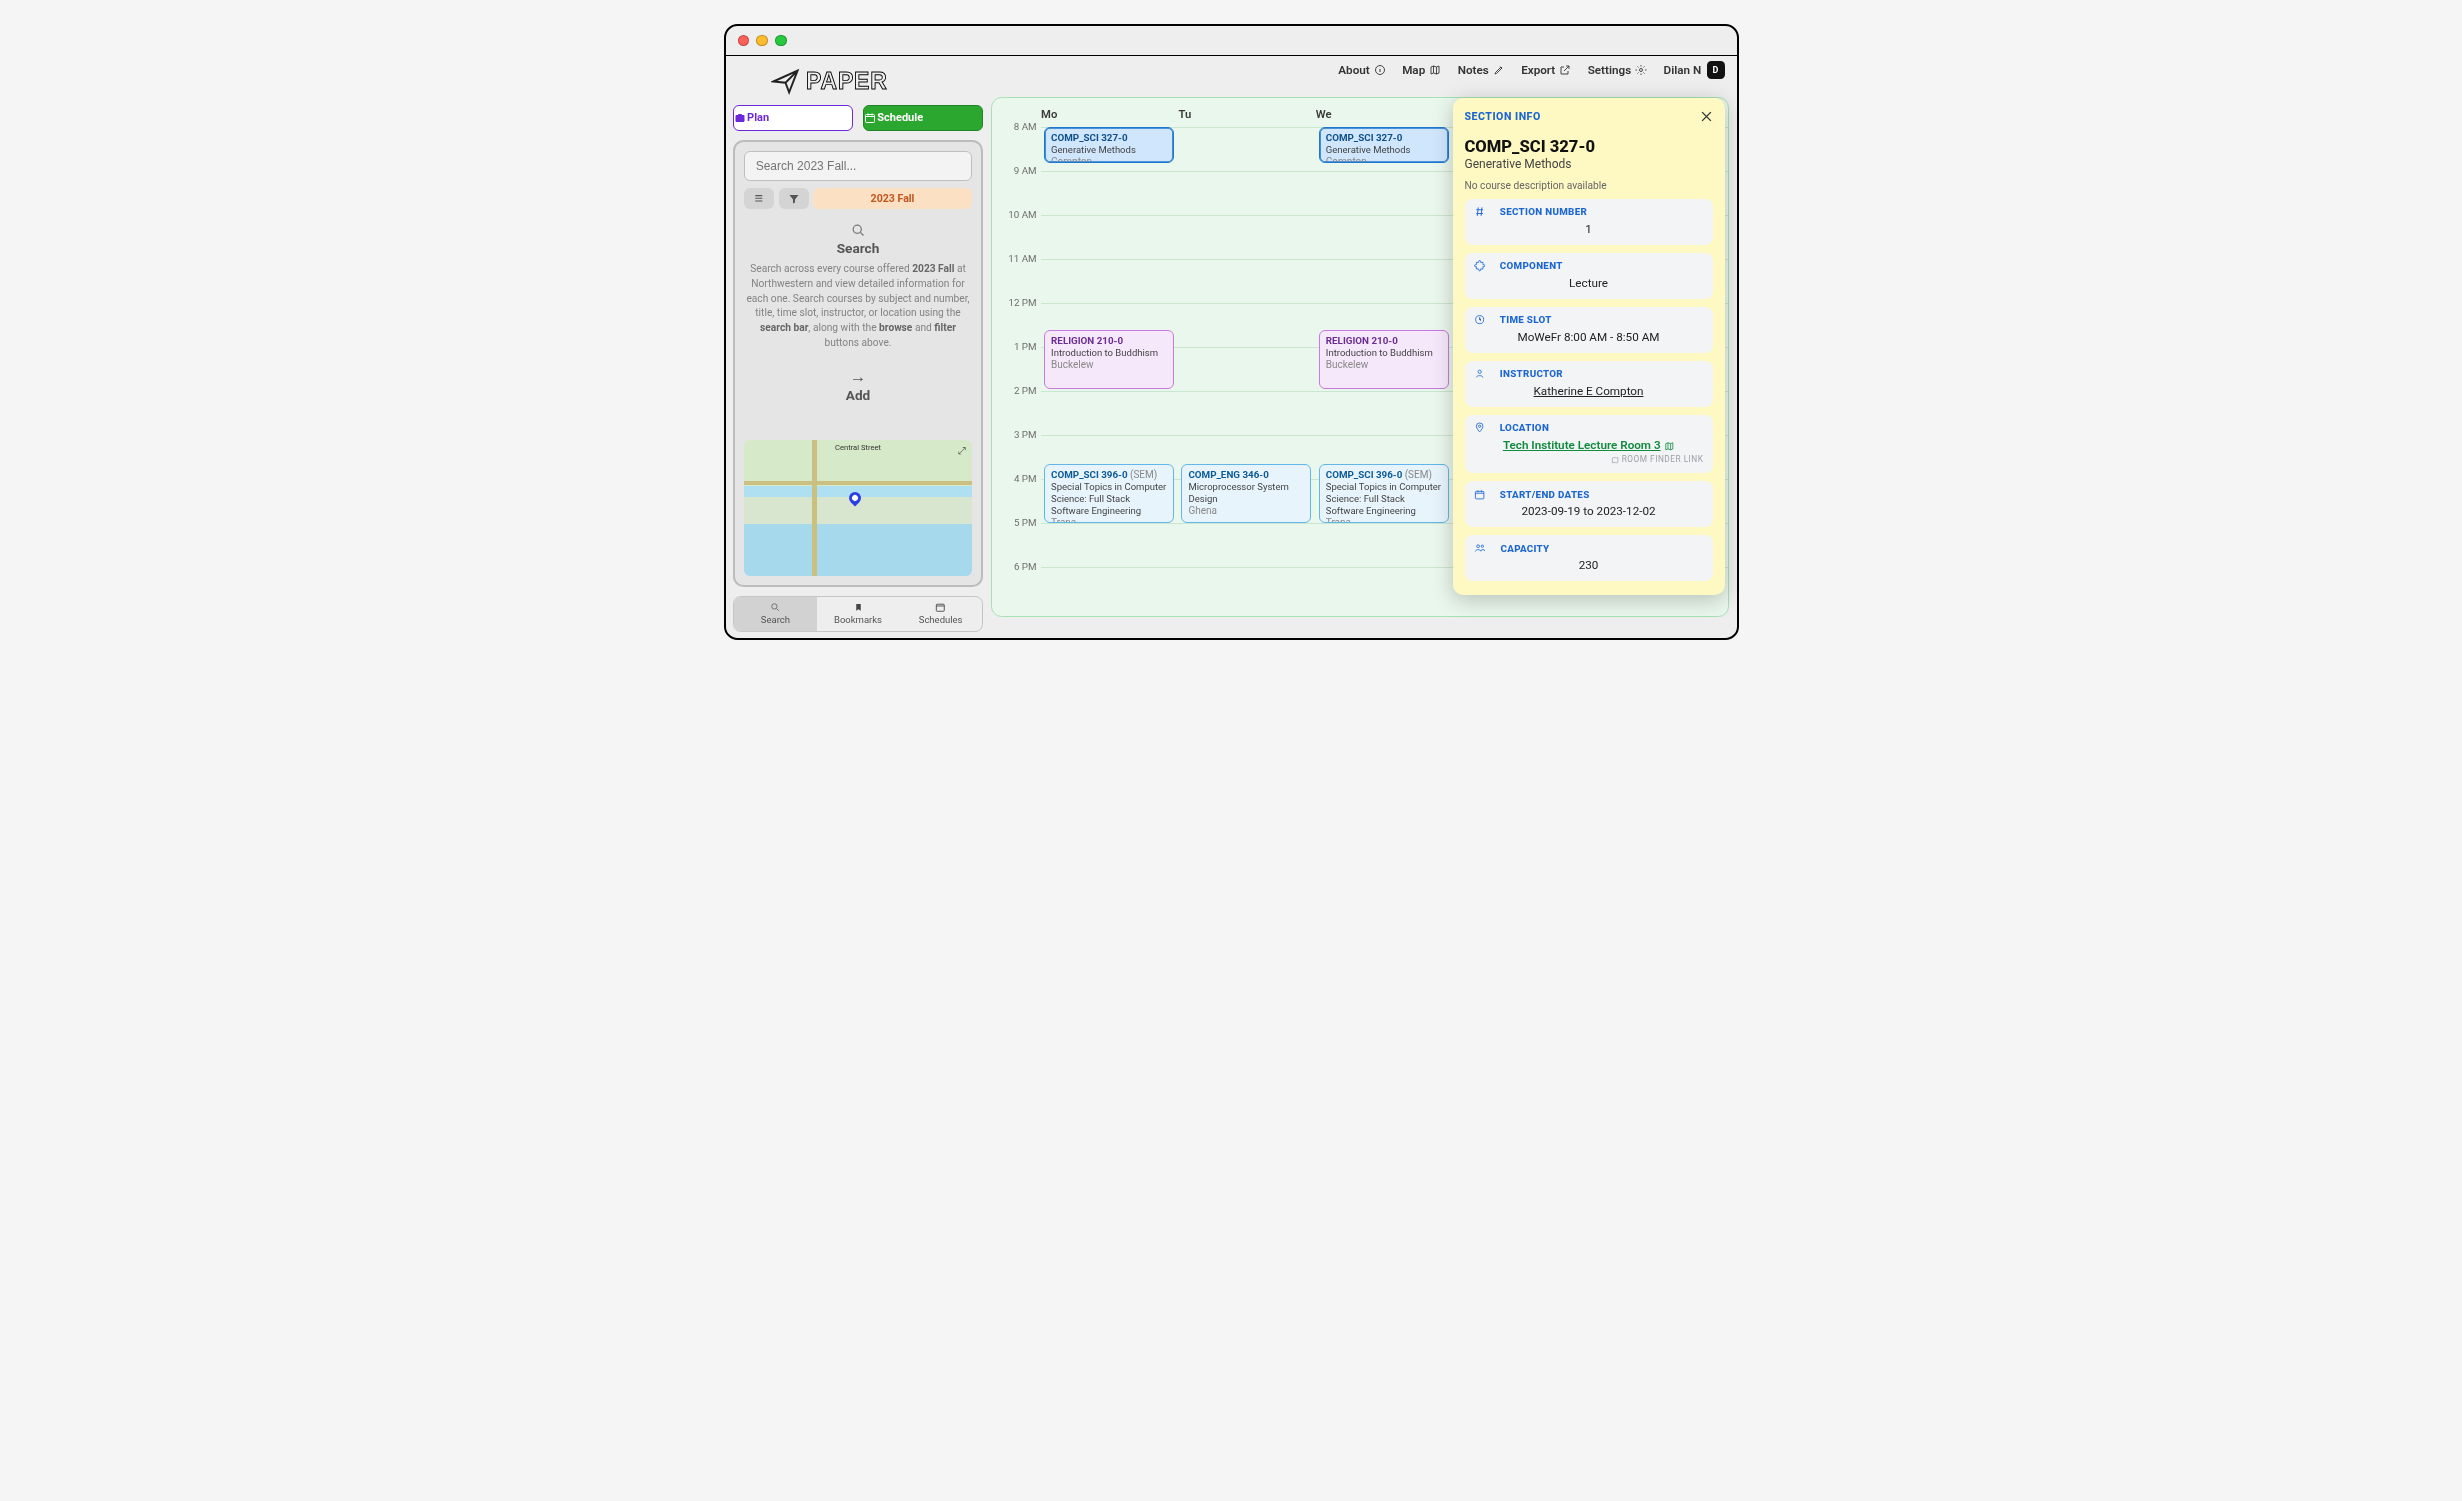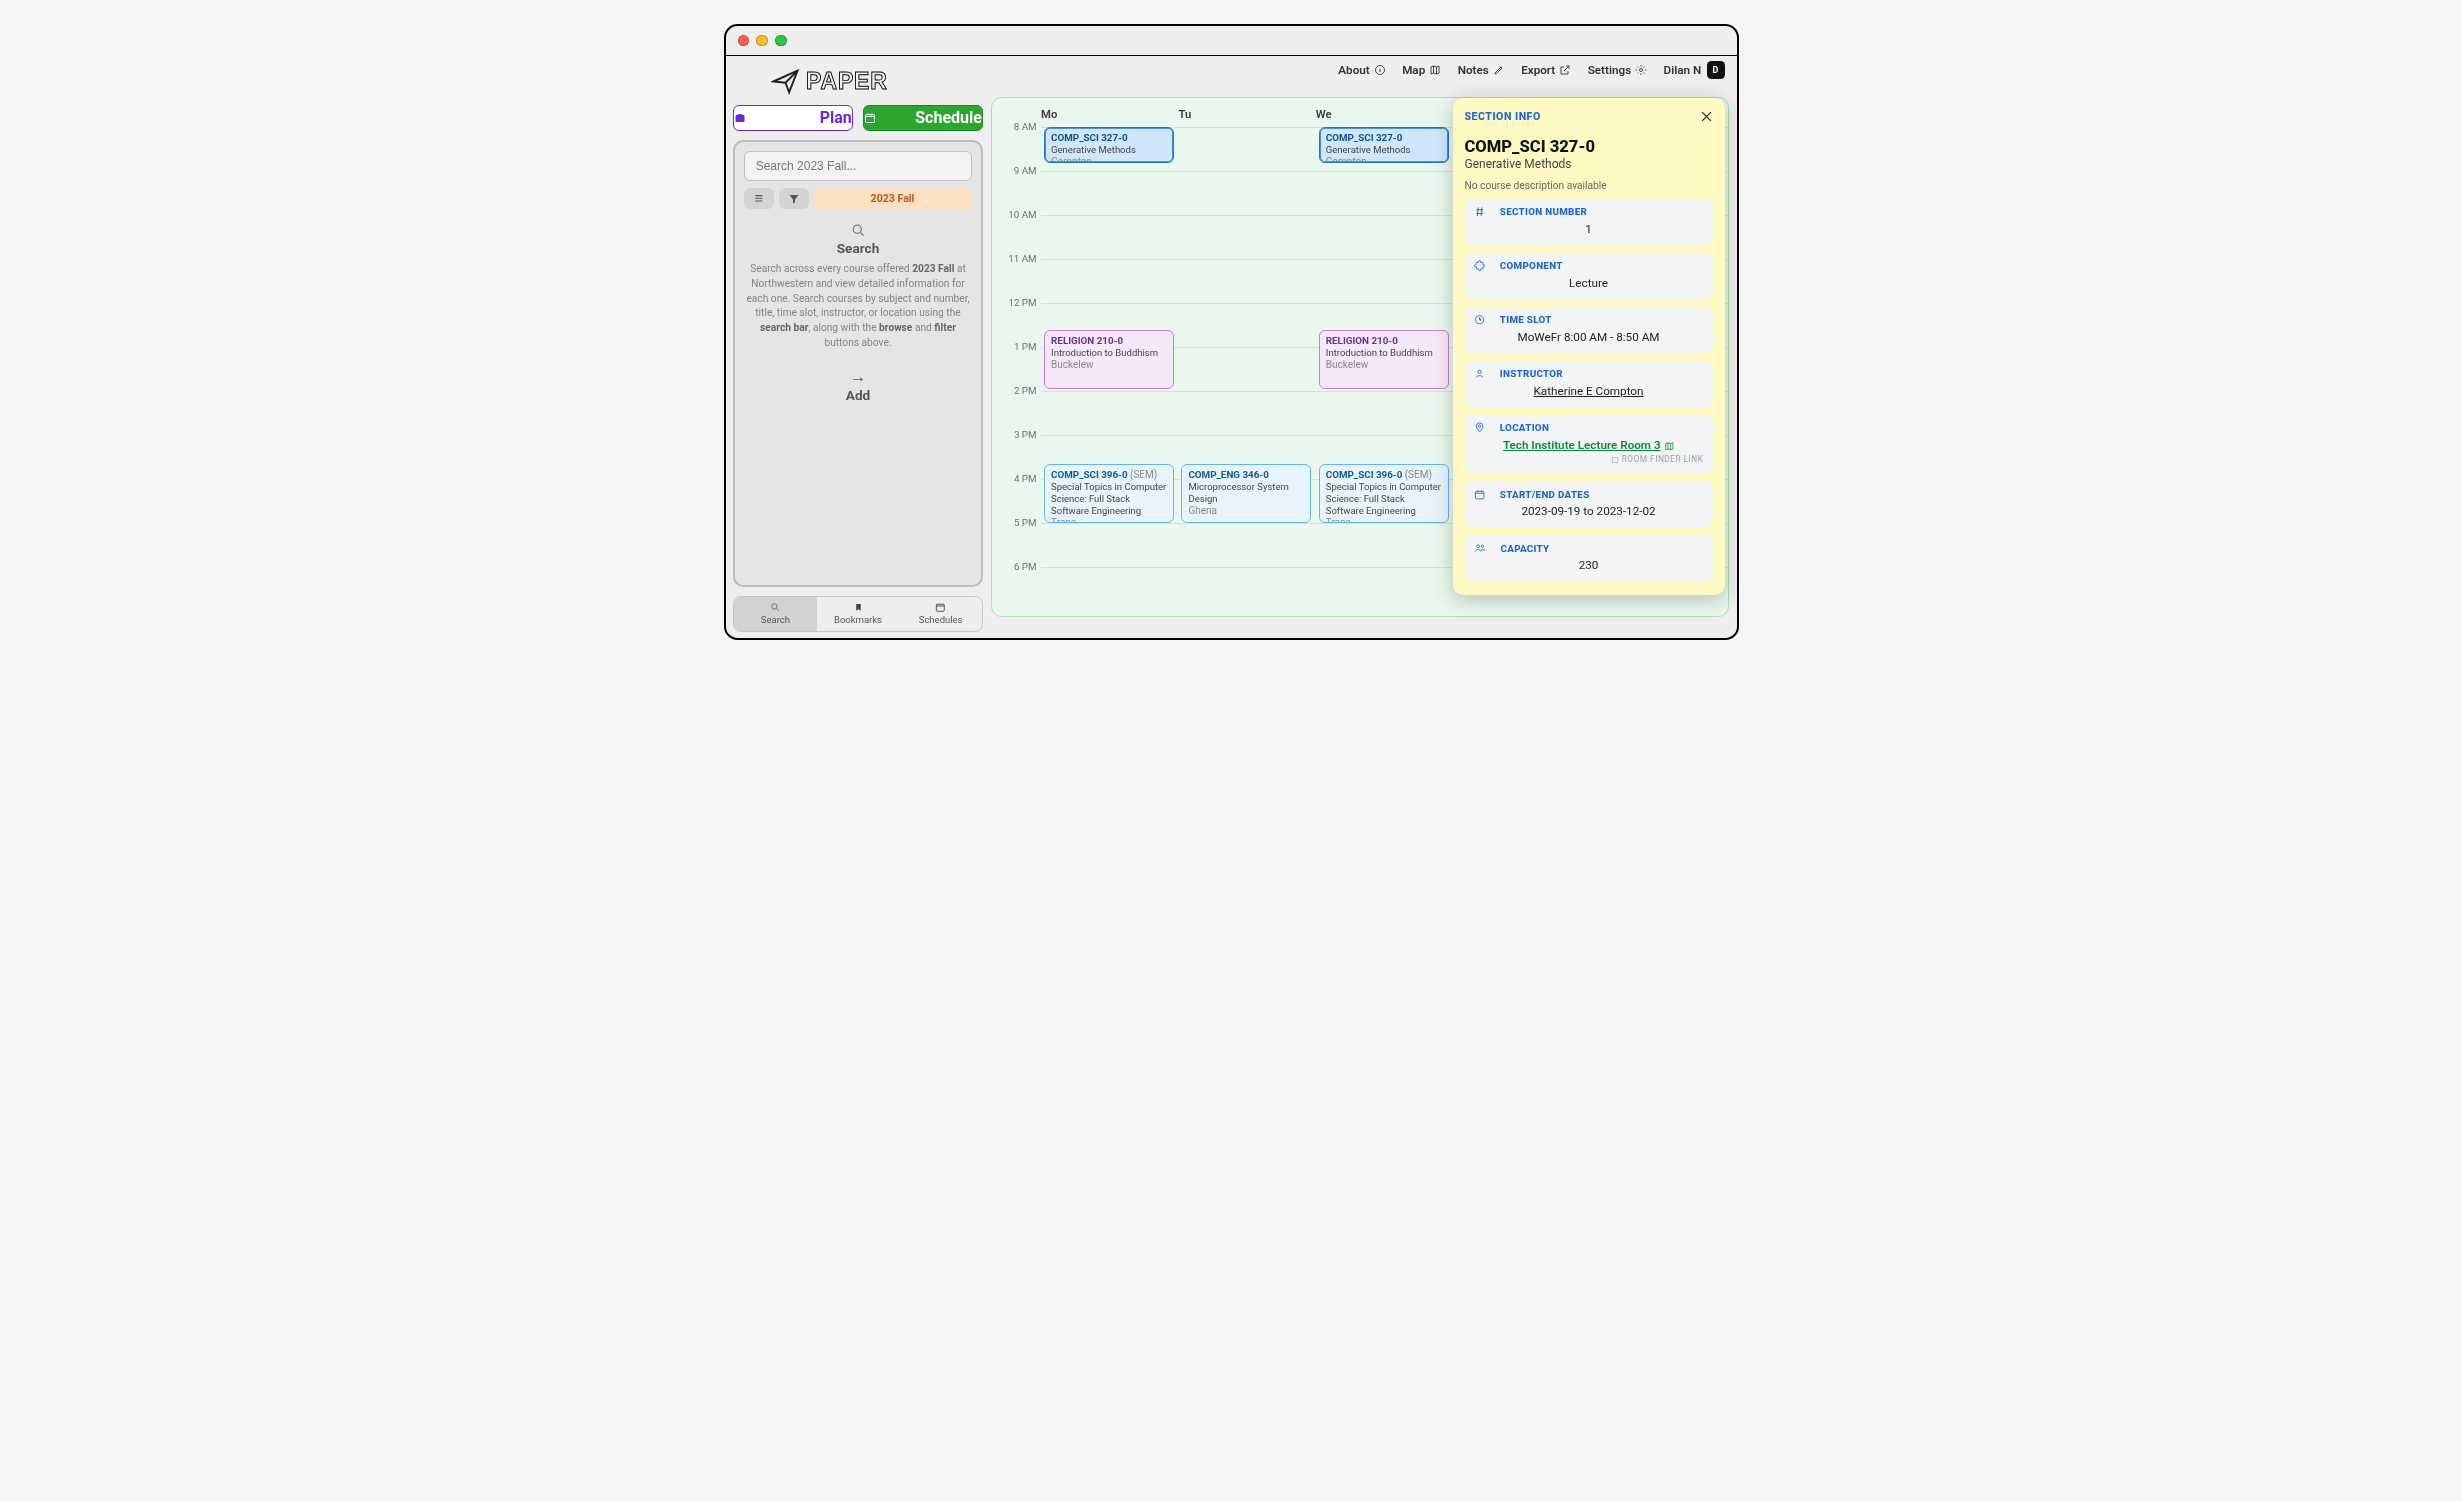--- a/index.html
+++ b/index.html
@@ -22,21 +22,21 @@
 .tl.green { background: #27c93f; }
 
 .app-body { display: flex; height: 582px; }
 
 .sidebar { width: 265px; padding: 7.6px 7.6px 0 7.6px; display: flex; flex-direction: column; gap: 4.5px; }
 .logo { display: flex; align-items: center; gap: 6px; padding: 3px 38px 4.5px; }
 .logo svg { width: 29px; height: 29px; }
 .logo-text { font-size: 23px; font-weight: 700; letter-spacing: 0.8px; -webkit-text-stroke: 0.9px #000; color: #eee; font-family: "Arial Black", sans-serif; }
 
 .mode-buttons { display: flex; gap: 10.6px; padding: 0 0 4.5px; }
-.mode-btn { flex: 1; border-radius: 6px; font-size: 16px; font-weight: 700; height: 26px; display: flex; align-items: center; justify-content: space-between; gap: 1px; cursor: pointer; }
+.mode-btn { flex: 1; border-radius: 6px; font-size: 11px; font-weight: 700; height: 26px; display: flex; align-items: center; justify-content: flex-start; gap: 1px; cursor: pointer; }
 .mode-btn.plan { border: 1.5px solid #6d28d9; color: #6d28d9; background: #fff; }
 .mode-btn.schedule { border: 1.5px solid #218526; background: #2ba72f; color: #fff; }
 
 .search-panel { flex: 1; border: 2.3px solid #bcbcbc; border-radius: 10.6px; background: #e5e5e5; padding: 9px; display: flex; flex-direction: column; gap: 7.6px; overflow: hidden; }
 .search-input { width: 100%; height: 30px; border: 1.5px solid #bfbfbf; border-radius: 6px; background: #f3f3f3; padding: 0 10.6px; font-size: 12px; color: #888; }
 .filter-row { display: flex; gap: 4.5px; }
 .chip { border-radius: 6px; background: #d4d4d4; height: 21px; display: flex; align-items: center; justify-content: center; cursor: pointer; }
 .chip.icon { width: 30px; }
 .chip.term { flex: 1; background: #fbe0c4; color: #c2561d; font-weight: 700; font-size: 10.6px; }
 
@@ -169,20 +169,25 @@
           <p>
             <span>Search across every course offered </span><b>2023 Fall</b><span> at Northwestern and view detailed information for each one. Search courses by subject and number, title, time slot, instructor, or location using the </span><b>search bar</b><span>, along with the </span><b>browse</b><span> and </span><b>filter</b><span> buttons above.</span>
           </p>
         </div>
 
         <div class="add-block">
           <div class="arrow">→</div>
           <h3>Add</h3>
         </div>
 
+        <div class="mini-map">
+          <span class="map-label">Central Street</span>
+          <div class="map-pin"></div>
+          <span class="map-expand">⤢</span>
+        </div>
       </div>
 
       <div class="bottom-tabs">
         <div class="btab active">
           <svg width="10.6" height="10.6" viewBox="0 0 24 24">
               <circle cx="10" cy="10" r="6" fill="none" stroke="#666" stroke-width="2"></circle>
               <path stroke="#666" stroke-width="2" d="M15 15l5 5"></path>
             </svg>
           <span>Search</span>
         </div>

